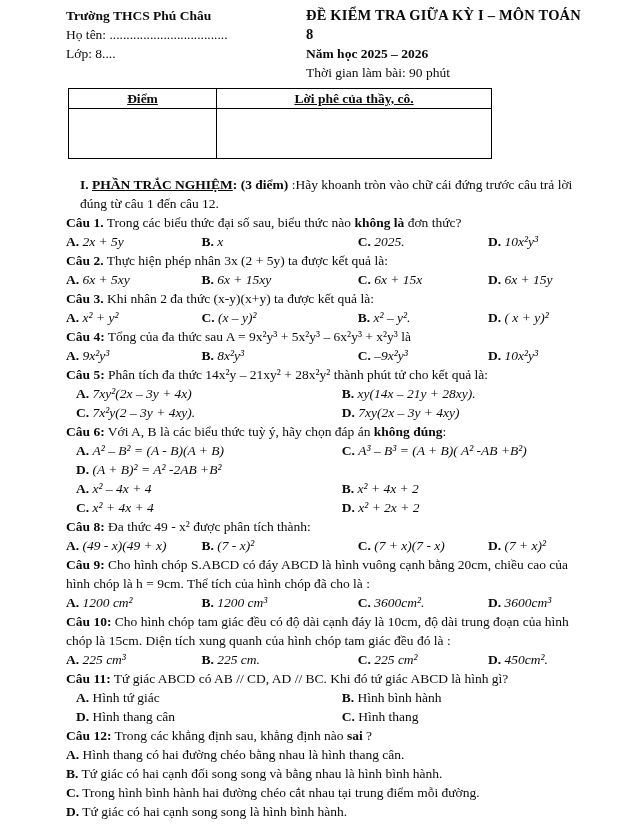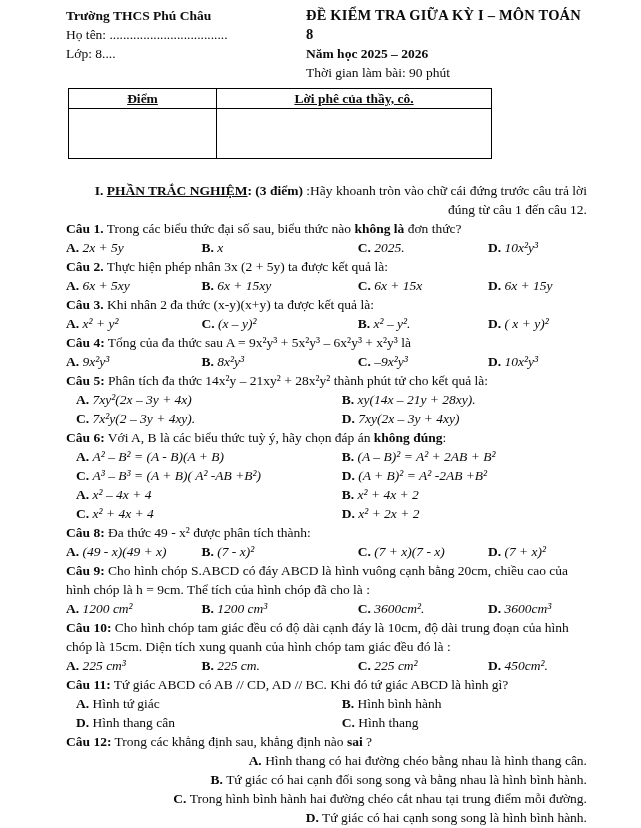--- a/index.html
+++ b/index.html
@@ -12,33 +12,33 @@
     font-size: 13.5px; line-height: 19px;
     color: #0b0b0b; overflow: hidden;
   }
   p { margin: 0; }
   .b { font-weight: bold; }
   .u { text-decoration: underline; }
   .header { display: flex; }
   .header-left { width: 240px; }
   .header-right { flex: 1; text-align: left; }
   .header-right .title { font-size: 14.5px; letter-spacing: 0.2px; }
-  .score-table { border-collapse: collapse; width: 424px; margin: 6px 0 22px 2px; }
+  .score-table { border-collapse: collapse; width: 424px; margin: 6px 0 16px 2px; }
   .score-table td { border: 1.5px solid #000; padding: 0 4px; vertical-align: top; }
   .score-table tr.head td { text-align: center; height: 20px; }
   .score-table td.c1 { width: 148px; }
   .score-table tr.fill td { height: 50px; }
-  .section-heading { padding-left: 14px; margin-top: 2px; text-align: right; }
+  .section-heading { padding-left: 14px; margin-top: 2px; }
   .question { margin: 0; }
   .q-label { font-weight: bold; }
   .opts.row { display: grid; grid-template-columns: 26% 30% 25% 19%; }
   .opts.grid { display: grid; grid-template-columns: 52% 48%; padding-left: 10px; }
   .opts.stack .opt { display: block; }
   .opt { white-space: nowrap; overflow: hidden; }
-  .opts.stack .opt { white-space: normal; text-align: right; }
+  .opts.stack .opt { white-space: normal; }
   .opt .k { font-weight: bold; }
   .opts.math .t { font-style: italic; }
 </style>
 </head>
 <body>
 
 <div class="page">
 
   <div class="header">
     <div class="header-left">
@@ -115,21 +115,20 @@
           <div class="opt"><span class="k">A.</span> <span class="t">7xy²(2x – 3y + 4x)</span></div>
           <div class="opt"><span class="k">B.</span> <span class="t">xy(14x – 21y + 28xy).</span></div>
           <div class="opt"><span class="k">C.</span> <span class="t">7x²y(2 – 3y + 4xy).</span></div>
           <div class="opt"><span class="k">D.</span> <span class="t">7xy(2x – 3y + 4xy)</span></div>
         </div>
       </div>
       <div class="question">
         <p class="q-head"><span class="q-label">Câu 6:</span> <span>Với A, B là các biểu thức tuỳ ý, hãy chọn đáp án </span><span class="b">không đúng</span><span>:</span></p>
         <div class="opts grid math">
           <div class="opt"><span class="k">A.</span> <span class="t">A² – B² = (A - B)(A + B)</span></div>
-          <div class="opt"><span class="k">B.</span> <span class="t">(A – B)² = A² + 2AB + B²</span></div>
           <div class="opt"><span class="k">C.</span> <span class="t">A³ – B³ = (A + B)( A² -AB +B²)</span></div>
           <div class="opt"><span class="k">D.</span> <span class="t">(A + B)² = A² -2AB +B²</span></div>
         </div>
       </div>
       <div class="question">
         <div class="opts grid math">
           <div class="opt"><span class="k">A.</span> <span class="t">x² – 4x + 4</span></div>
           <div class="opt"><span class="k">B.</span> <span class="t">x² + 4x + 2</span></div>
           <div class="opt"><span class="k">C.</span> <span class="t">x² + 4x + 4</span></div>
           <div class="opt"><span class="k">D.</span> <span class="t">x² + 2x + 2</span></div>

